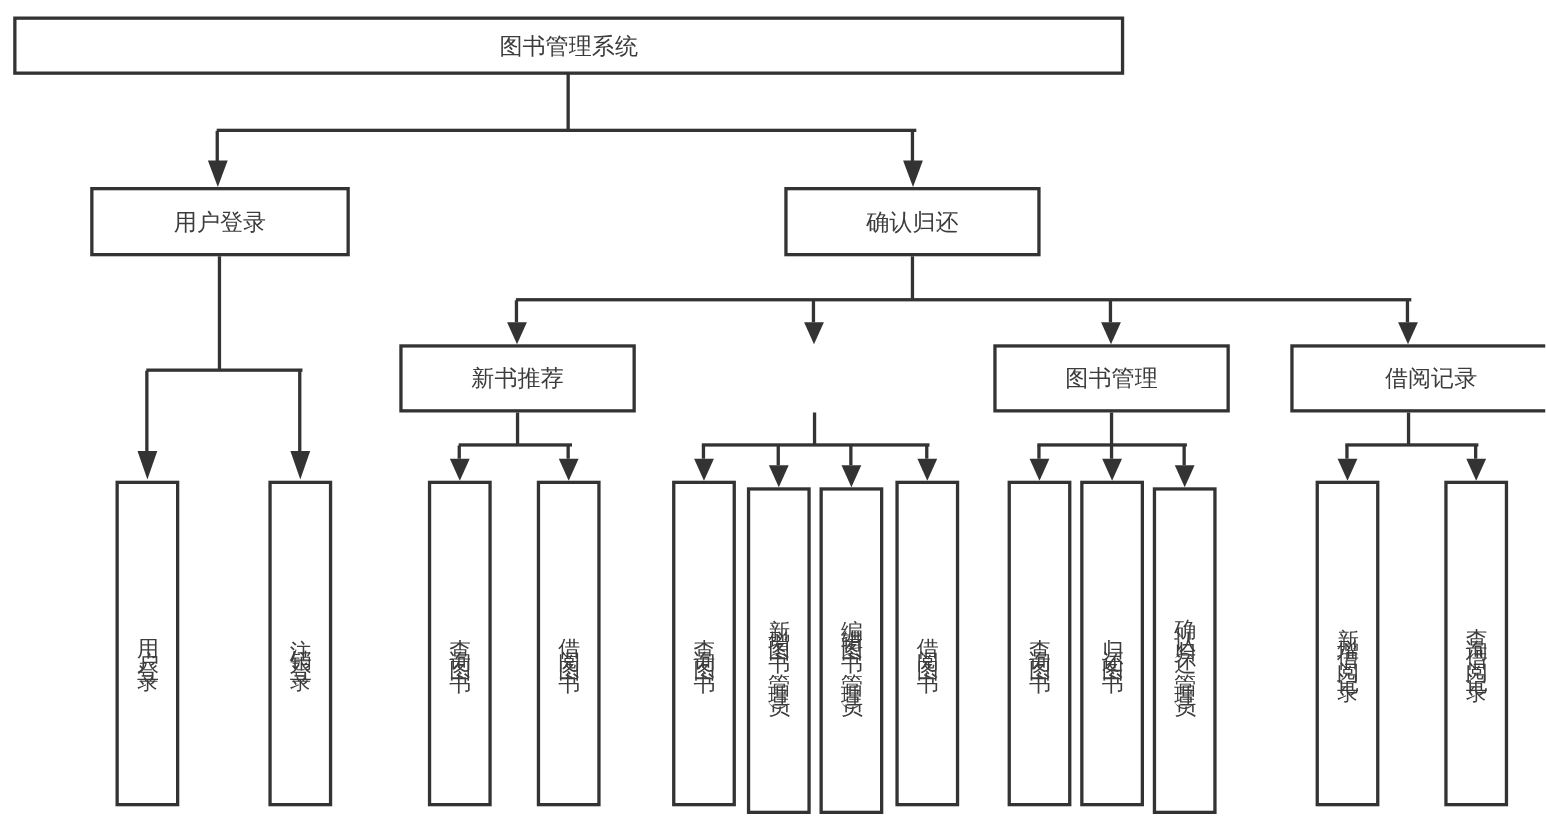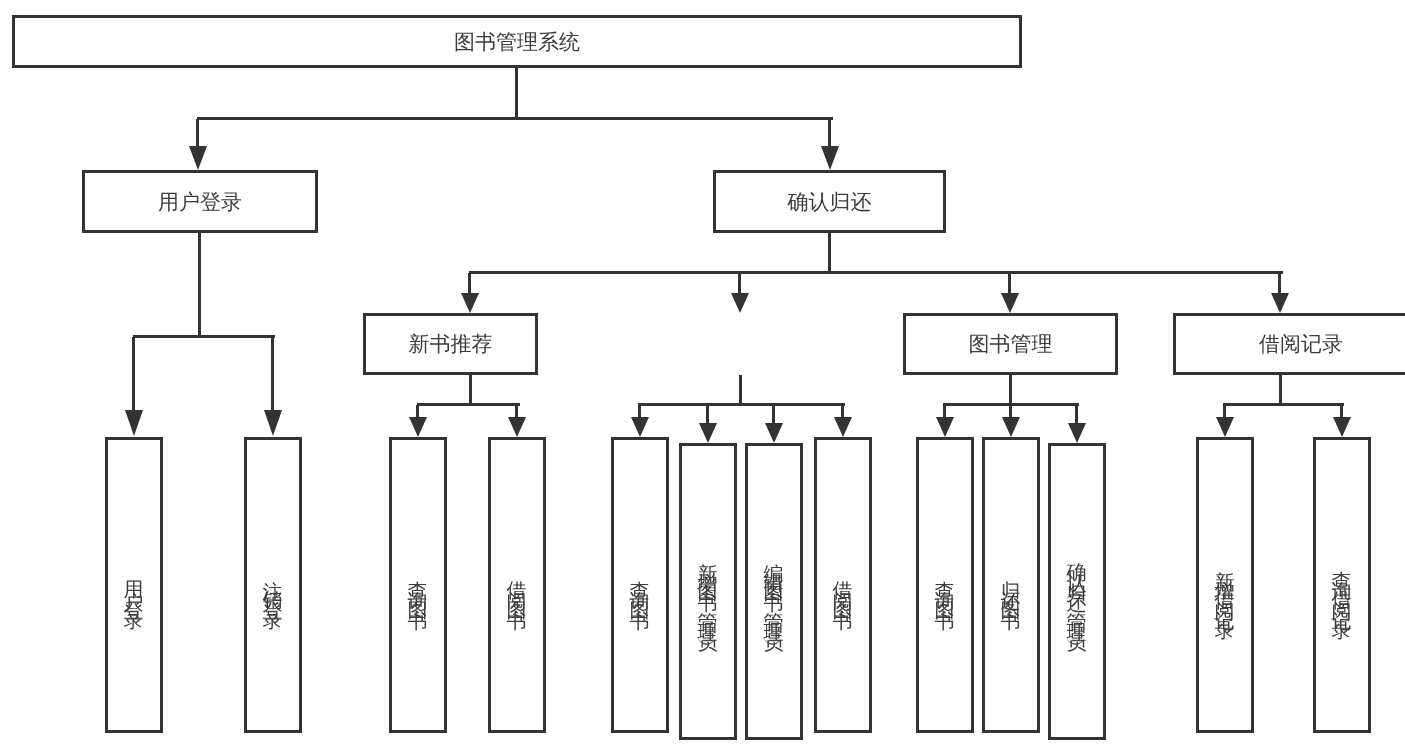--- a/index.html
+++ b/index.html
@@ -93,21 +93,21 @@
   <div class="h" style="left:469px; top:271px; width:814px;"></div>
   <div class="v" style="left:468px; top:273px; height:20px;"></div>
   <div class="tri sm" style="left:461px; top:293px;"></div>
   <div class="v" style="left:738px; top:273px; height:20px;"></div>
   <div class="tri sm" style="left:731px; top:293px;"></div>
   <div class="v" style="left:1008px; top:273px; height:20px;"></div>
   <div class="tri sm" style="left:1001px; top:293px;"></div>
   <div class="v" style="left:1278px; top:273px; height:20px;"></div>
   <div class="tri sm" style="left:1271px; top:293px;"></div>
 
-  <div class="node" style="left:363px; top:313px; width:175px; height:62px;">
+  <div class="node" style="left:363px; top:313px; width:215px; height:62px;">
     <span class="lbl">新书推荐</span>
   </div>
   <div class="node" style="left:903px; top:313px; width:215px; height:62px;">
     <span class="lbl">图书管理</span>
   </div>
   <div class="node" style="left:1173px; top:313px; width:256px; height:62px;">
     <span class="lbl">借阅记录</span>
   </div>
 
   <div class="v" style="left:469px; top:375px; height:30px;"></div>

